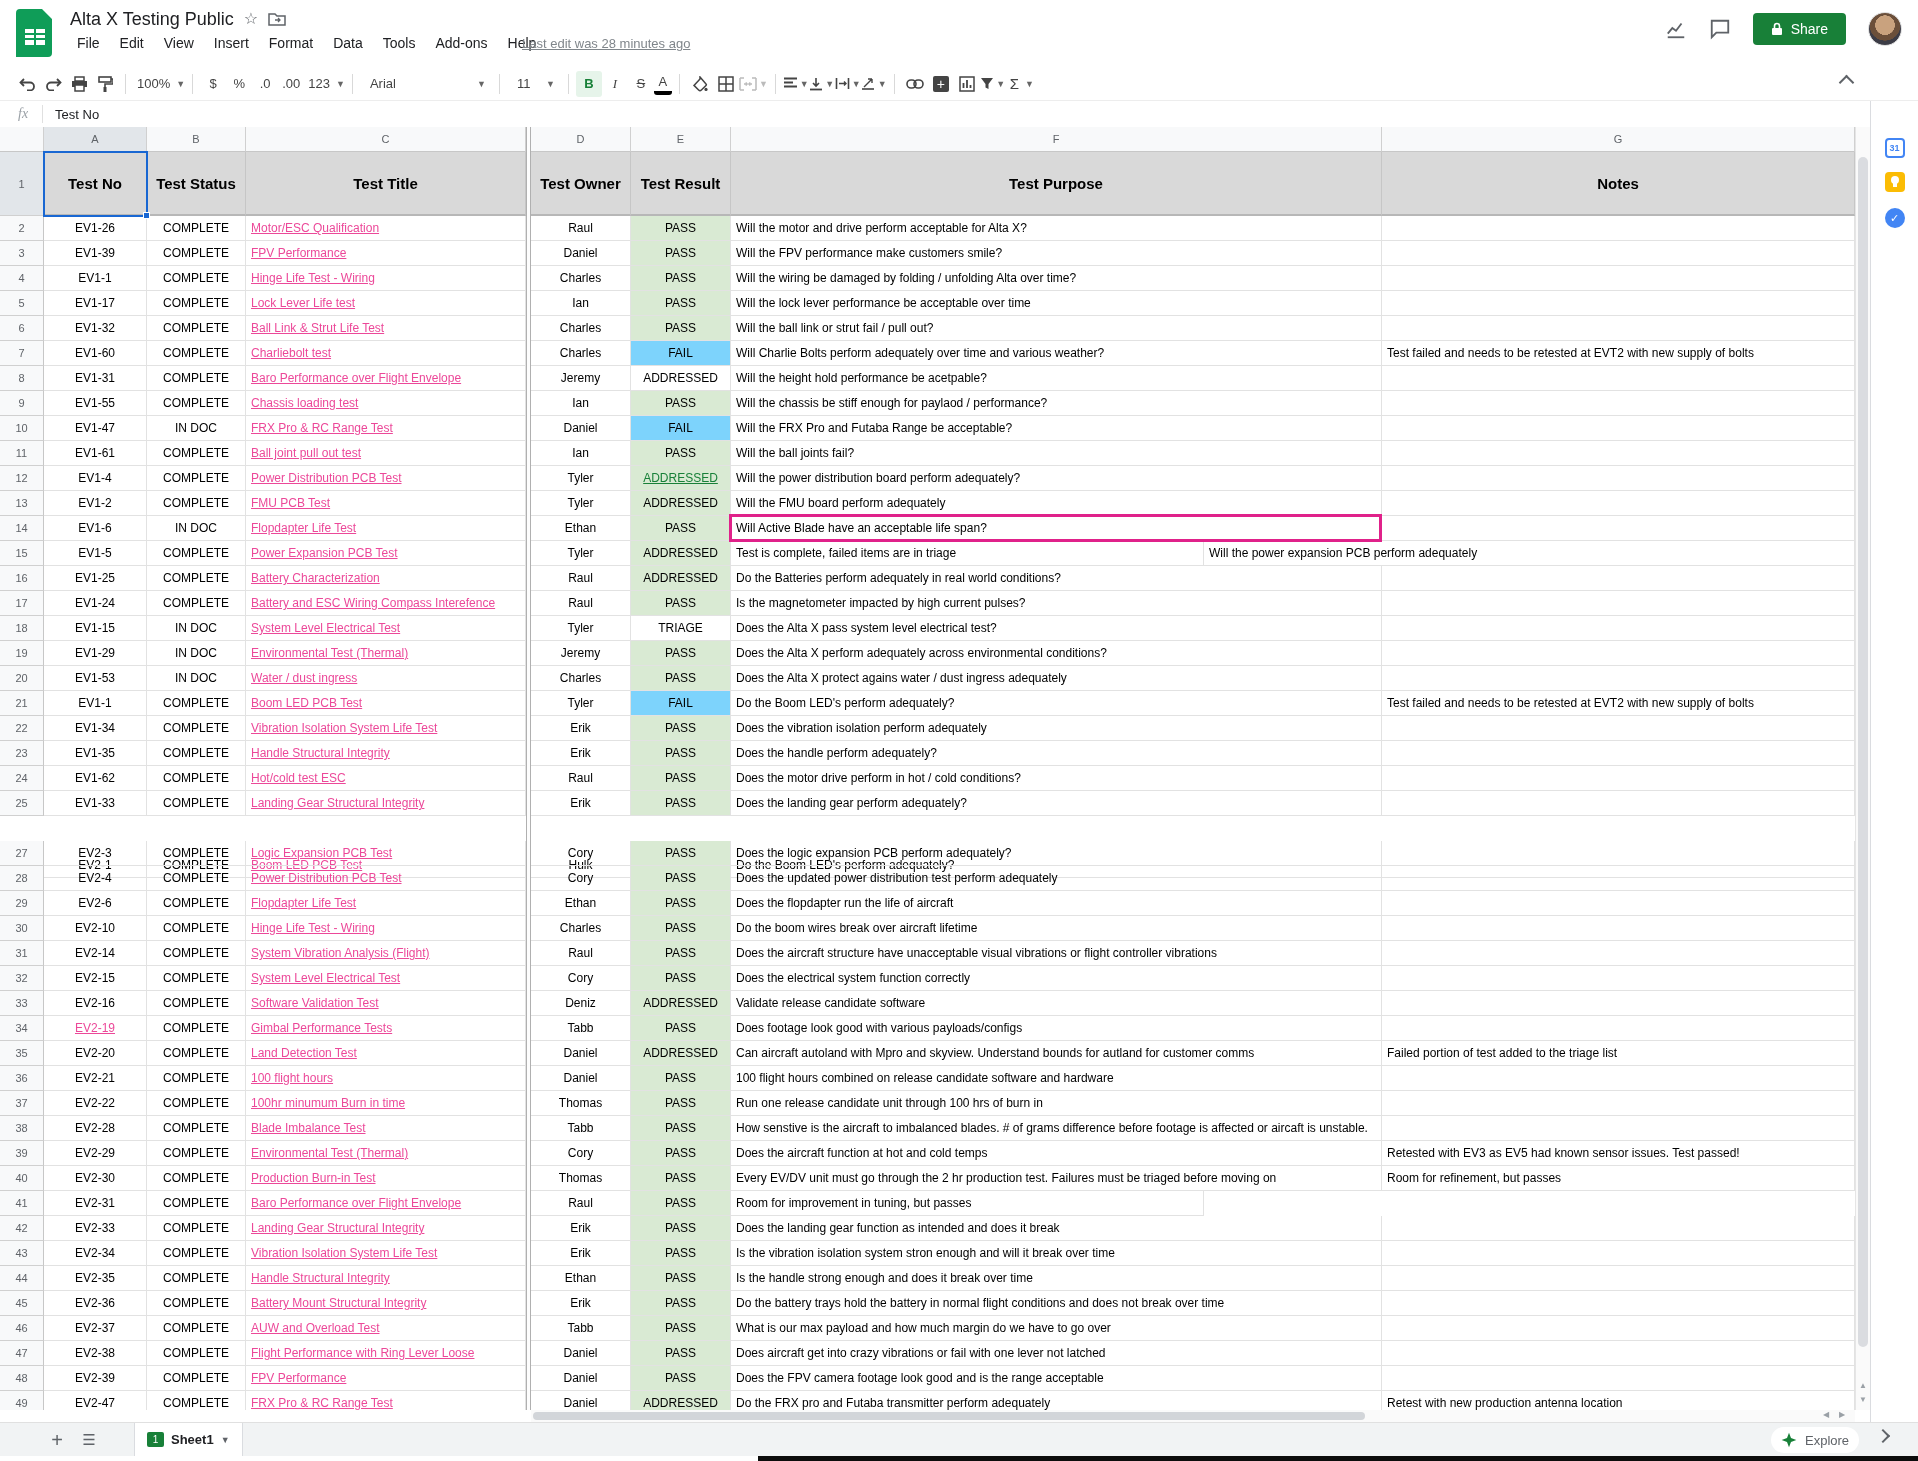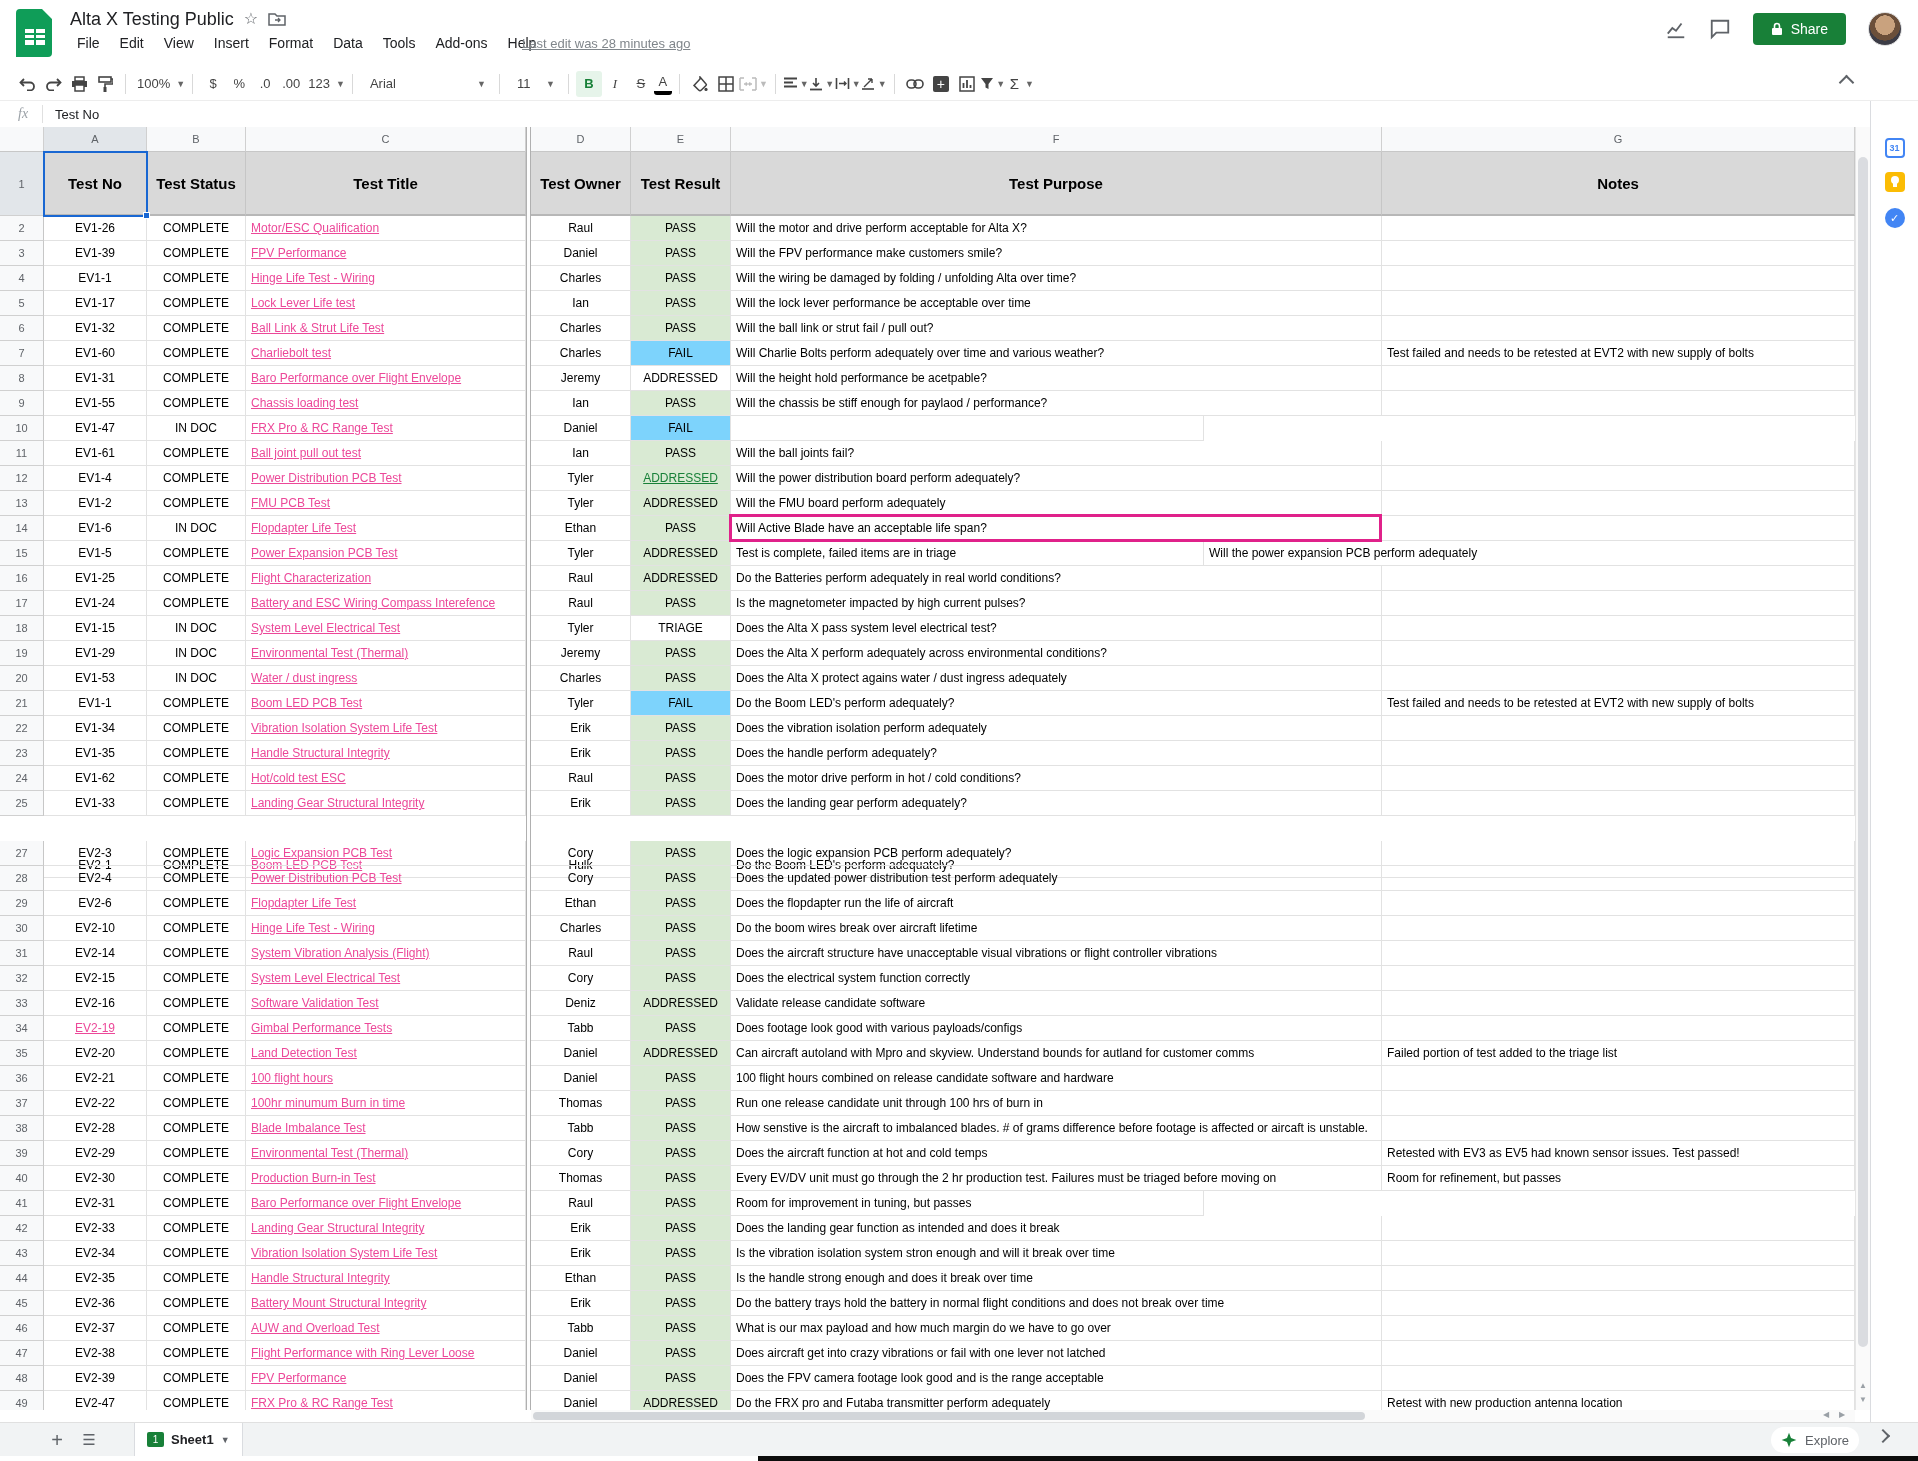--- a/index.html
+++ b/index.html
@@ -424,20 +424,21 @@
       <div class="grow" style="top: 289px; height: 25px;">
         <div class="gut" style="width: 44px; height: 25px;">10</div>
         <div class="c center" style="width: 103px; height: 25px;">EV1-47</div>
         <div class="c center" style="width: 99px; height: 25px;">IN DOC</div>
         <div class="c left" style="width: 280px; height: 25px;">
           <span class="link">FRX Pro &amp; RC Range Test</span>
         </div>
         <div class="spacer" style="width: 5px; height: 25px;"></div>
         <div class="c center" style="width: 100px; height: 25px;">Daniel</div>
         <div class="c center bg-red" style="width: 100px; height: 25px;">FAIL</div>
+        <div class="c left" style="width: 651px; height: 25px;">Will the FRX Pro and Futaba Range be acceptable?</div>
         <div class="c left" style="width: 473px; height: 25px;"></div>
       </div>
       <div class="grow" style="top: 314px; height: 25px;">
         <div class="gut" style="width: 44px; height: 25px;">11</div>
         <div class="c center" style="width: 103px; height: 25px;">EV1-61</div>
         <div class="c center" style="width: 99px; height: 25px;">COMPLETE</div>
         <div class="c left" style="width: 280px; height: 25px;">
           <span class="link">Ball joint pull out test</span>
         </div>
         <div class="spacer" style="width: 5px; height: 25px;"></div>
@@ -498,21 +499,21 @@
         <div class="c center" style="width: 100px; height: 25px;">Tyler</div>
         <div class="c center bg-green" style="width: 100px; height: 25px;">ADDRESSED</div>
         <div class="c left" style="width: 473px; height: 25px;">Test is complete, failed items are in triage</div>
         <div class="c left" style="width: 651px; height: 25px;">Will the power expansion PCB perform adequately</div>
       </div>
       <div class="grow" style="top: 439px; height: 25px;">
         <div class="gut" style="width: 44px; height: 25px;">16</div>
         <div class="c center" style="width: 103px; height: 25px;">EV1-25</div>
         <div class="c center" style="width: 99px; height: 25px;">COMPLETE</div>
         <div class="c left" style="width: 280px; height: 25px;">
-          <span class="link">Flight Characterization</span>
+          <span class="link">Battery Characterization</span>
         </div>
         <div class="spacer" style="width: 5px; height: 25px;"></div>
         <div class="c center" style="width: 100px; height: 25px;">Raul</div>
         <div class="c center bg-green" style="width: 100px; height: 25px;">ADDRESSED</div>
         <div class="c left" style="width: 651px; height: 25px;">Do the Batteries perform adequately in real world conditions?</div>
         <div class="c left" style="width: 473px; height: 25px;"></div>
       </div>
       <div class="grow" style="top: 464px; height: 25px;">
         <div class="gut" style="width: 44px; height: 25px;">17</div>
         <div class="c center" style="width: 103px; height: 25px;">EV1-24</div>

